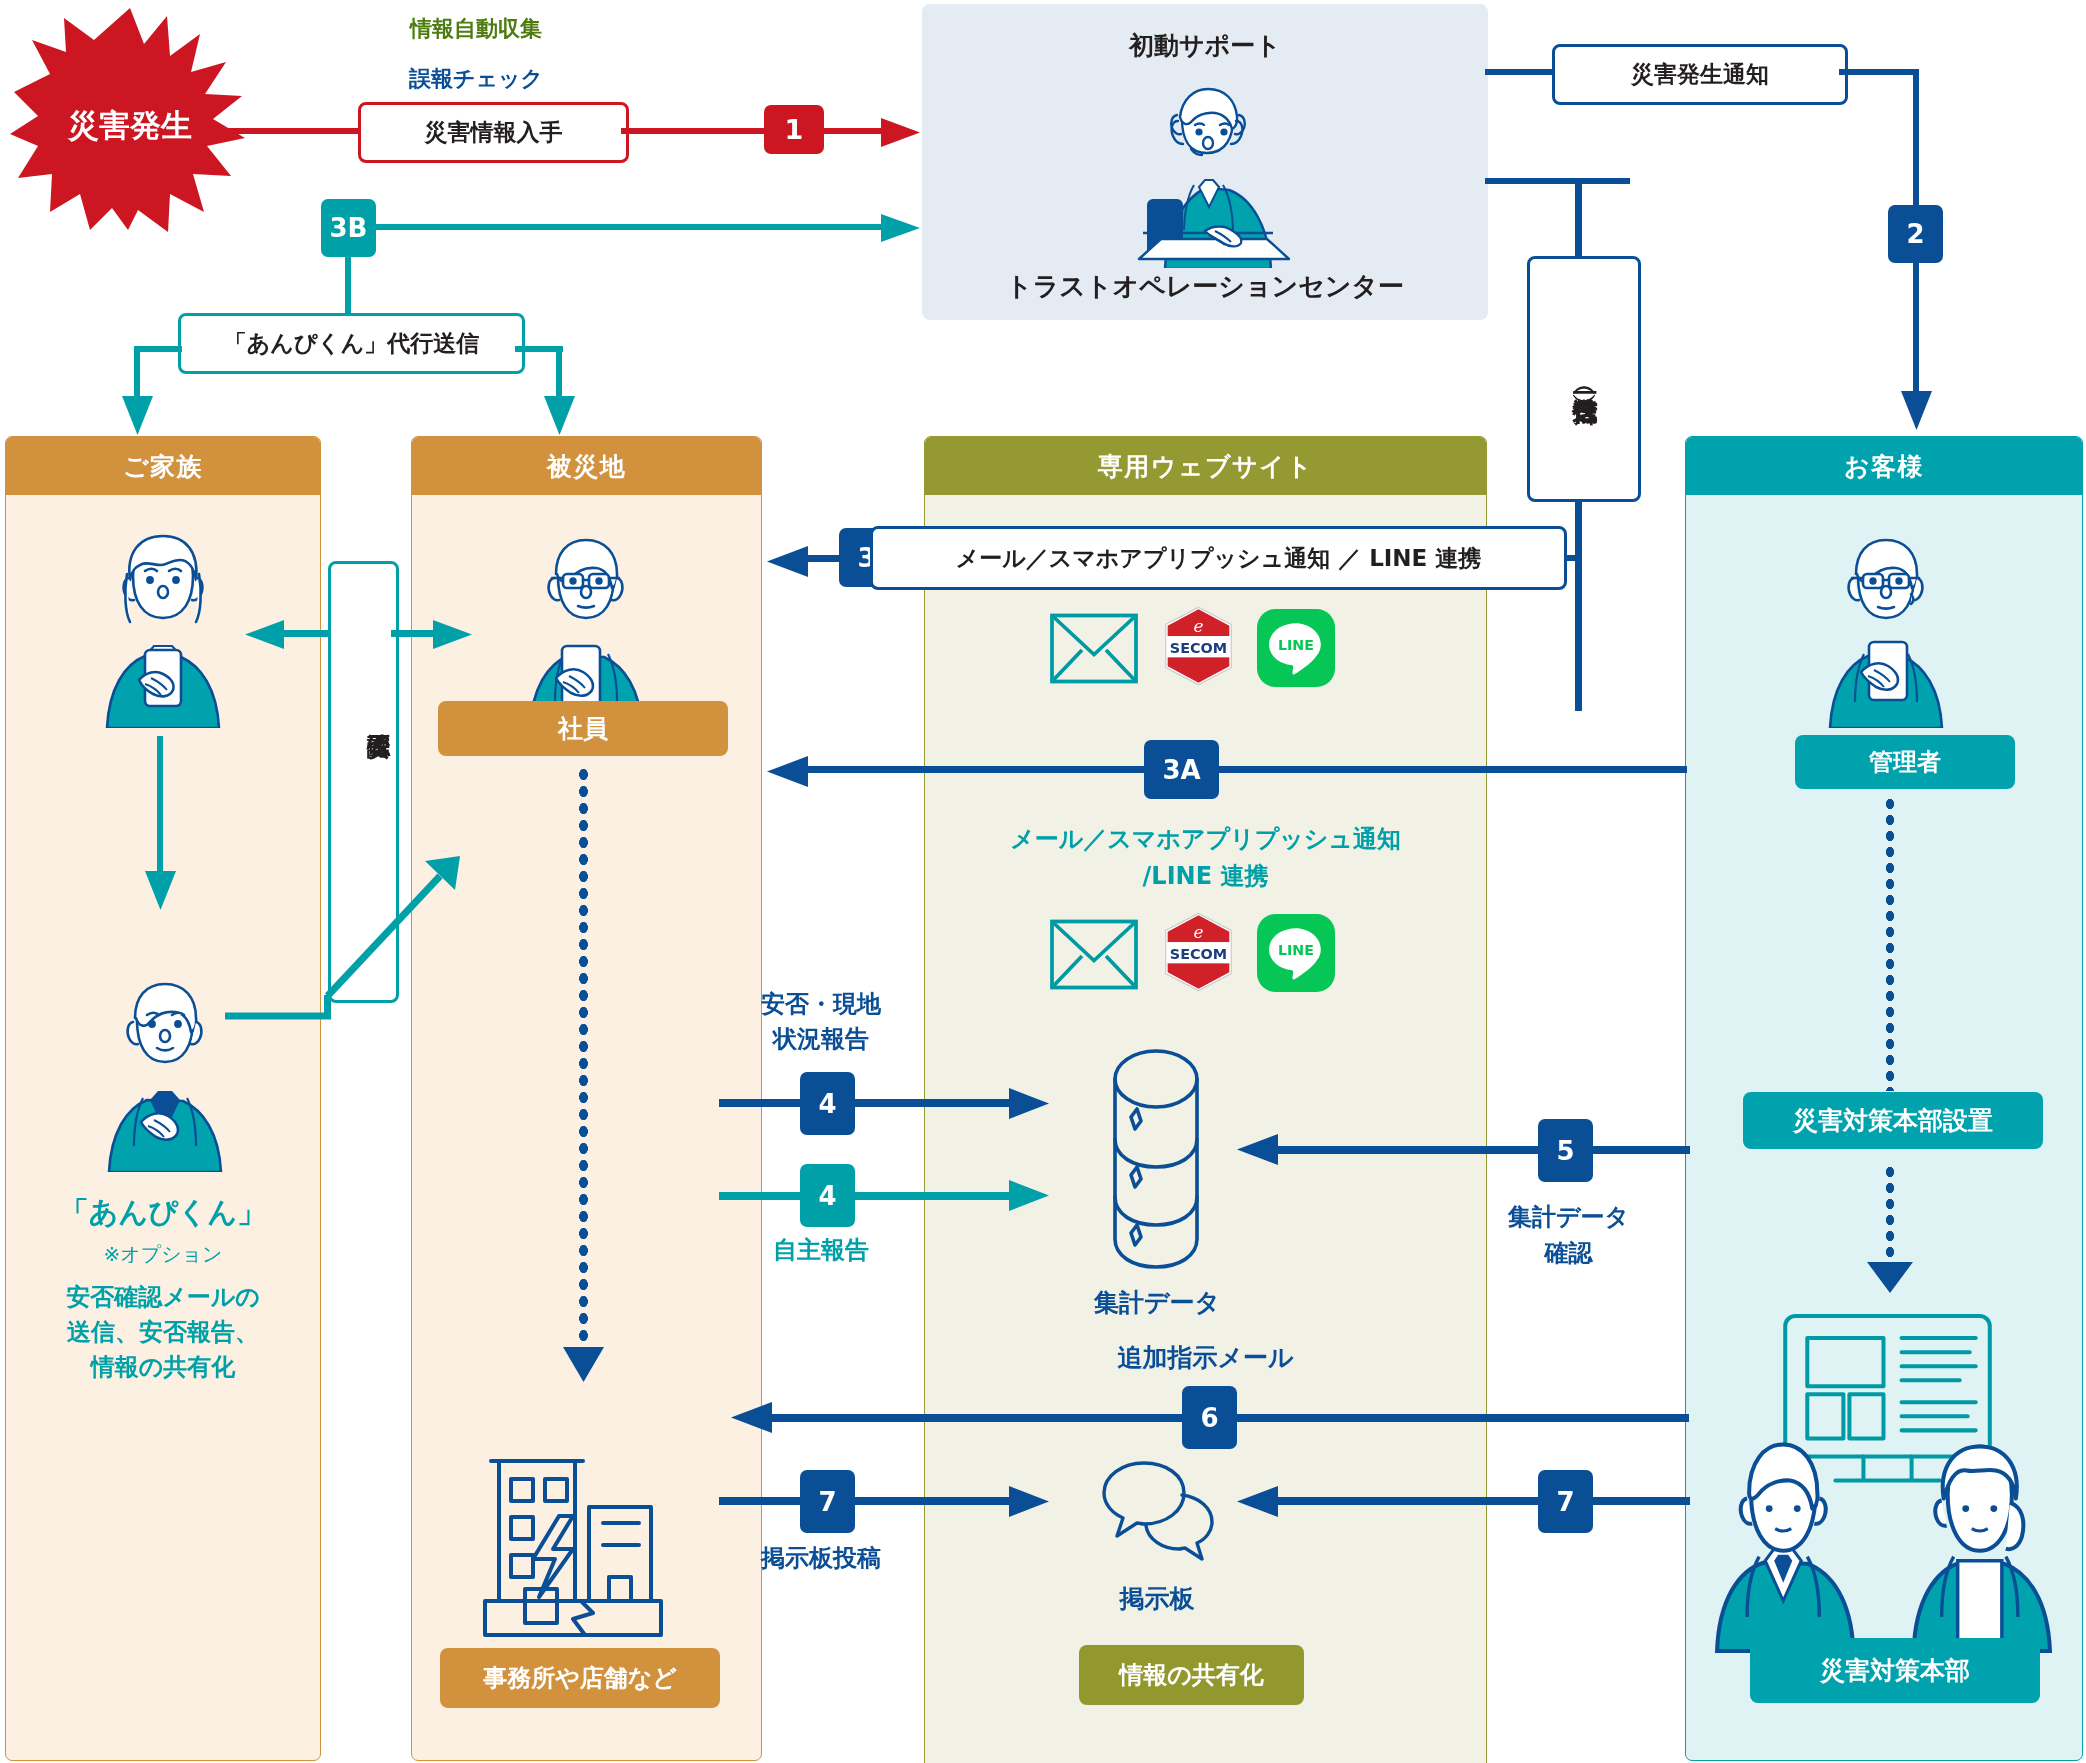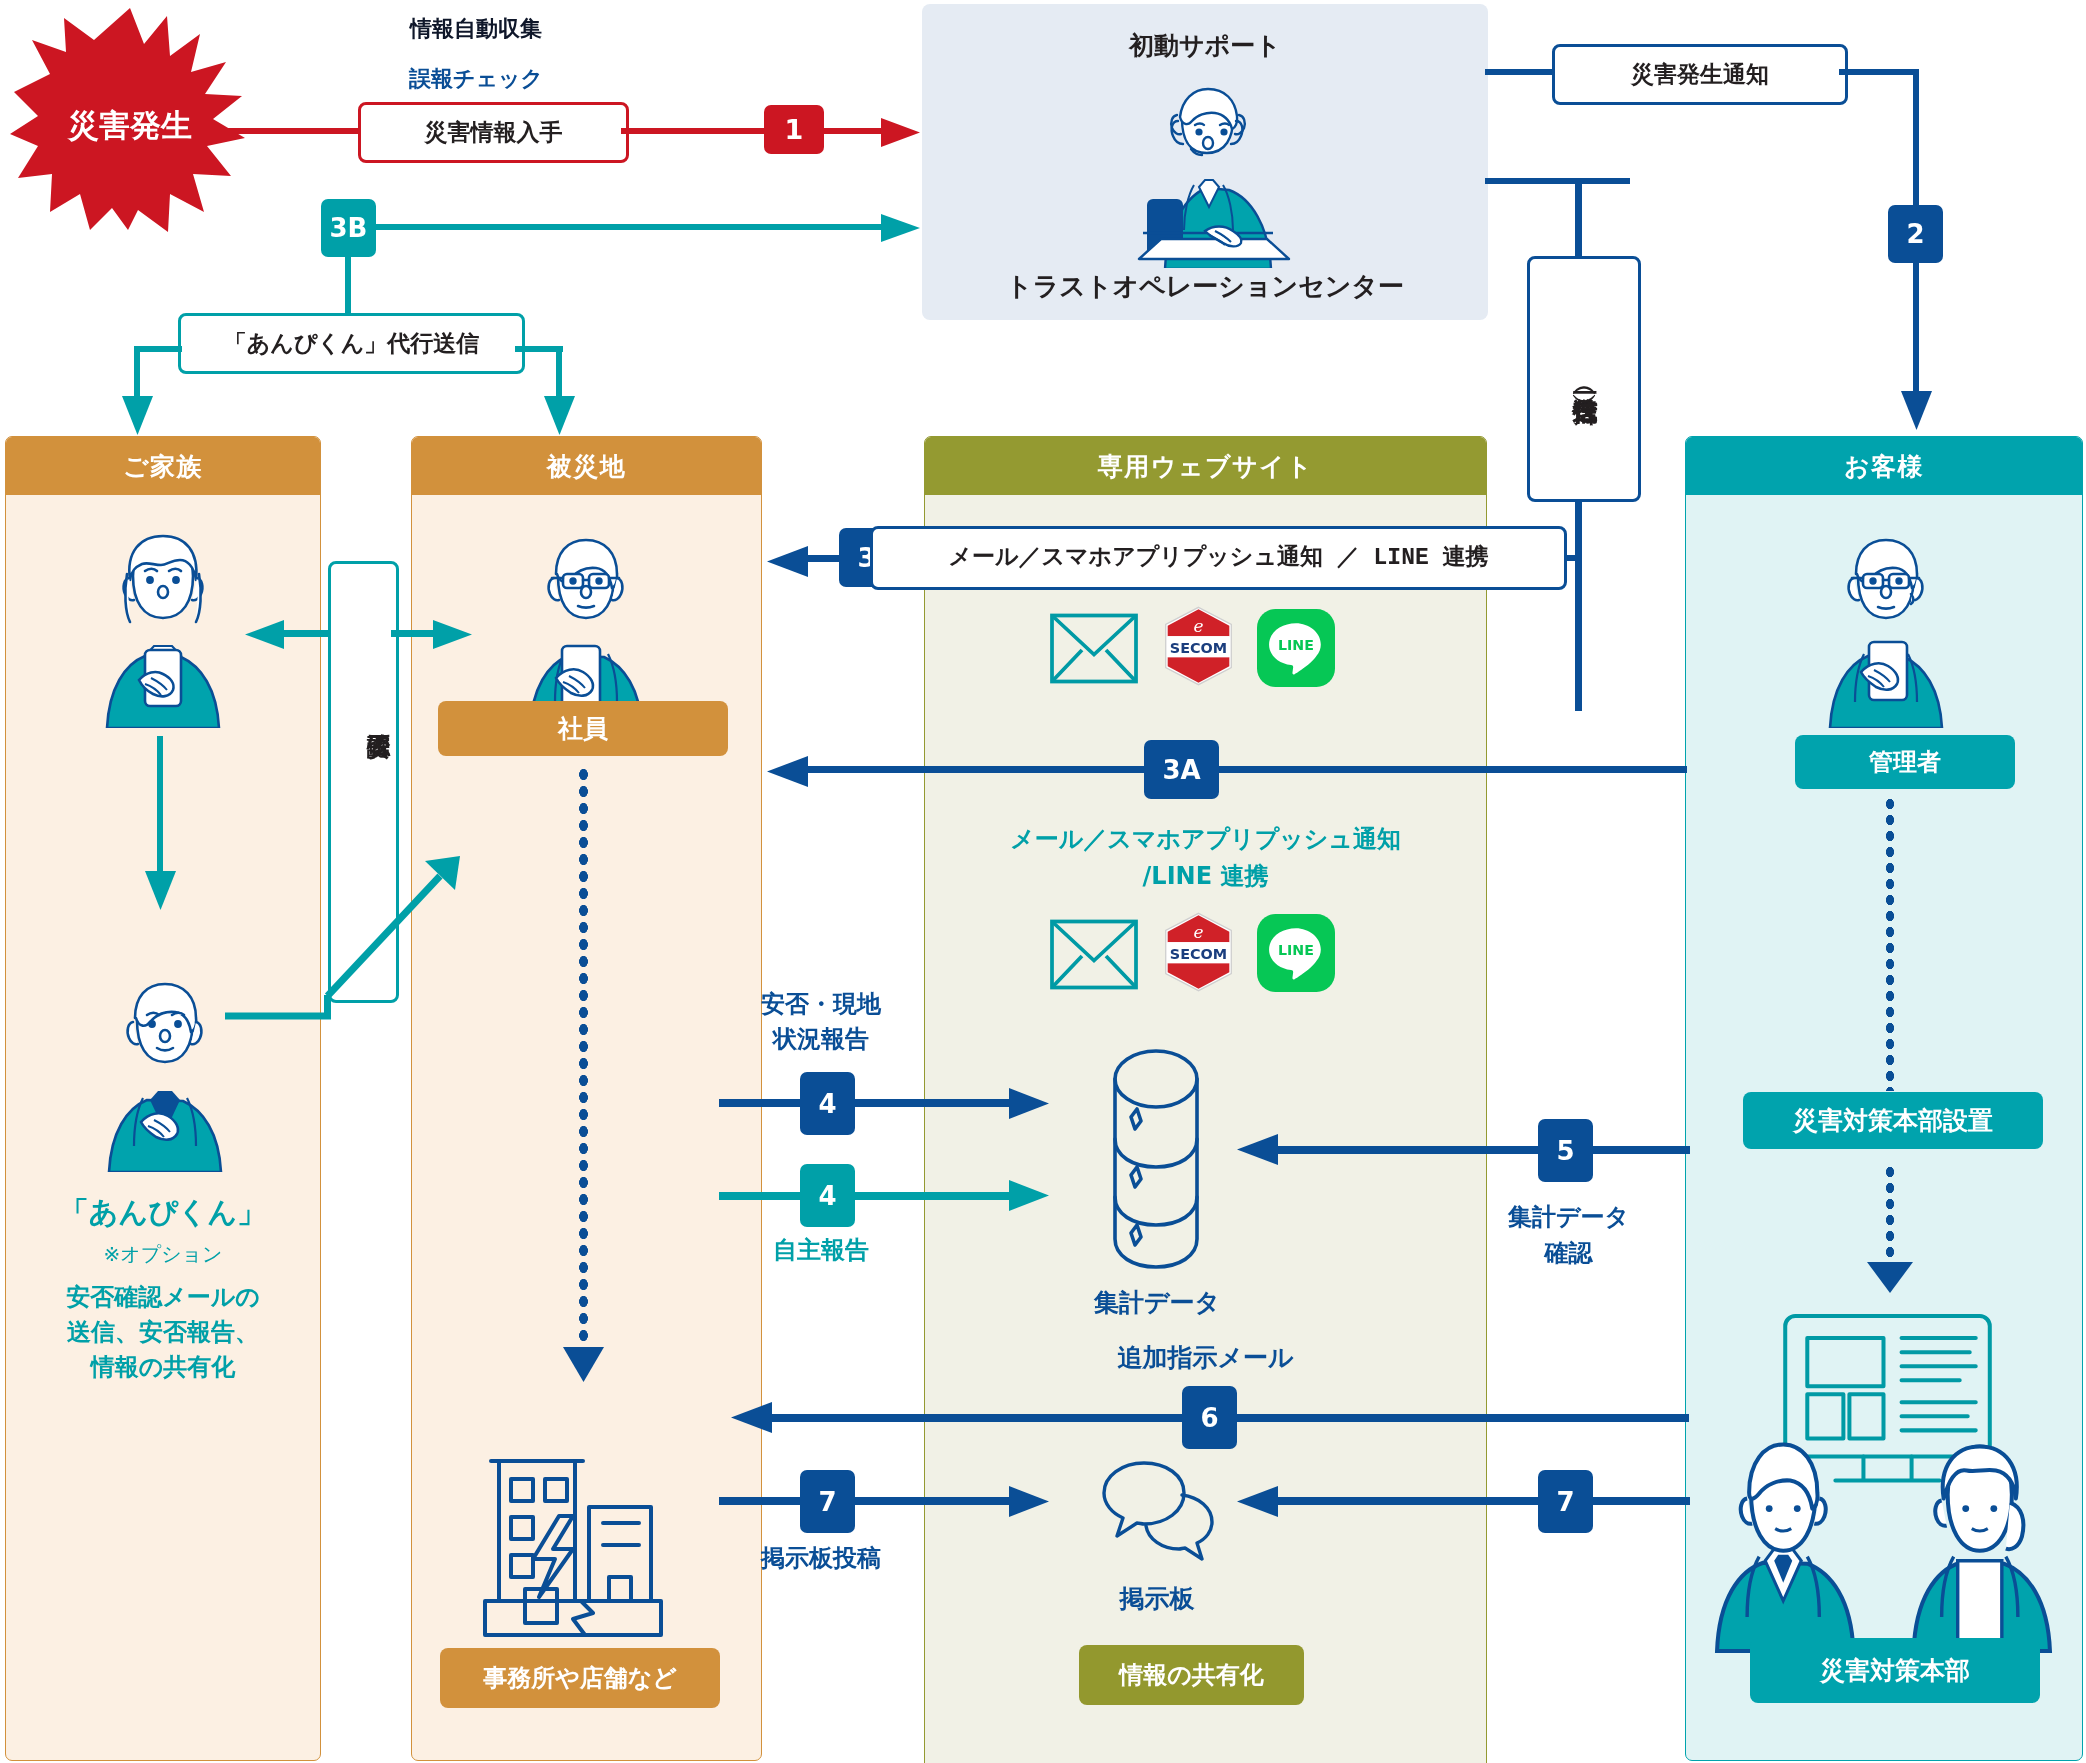--- a/index.html
+++ b/index.html
@@ -90,21 +90,21 @@
     </svg>
   </div>
 
   <div class="abs" style="left:10px;top:4px;width:240px;height:230px;">
     <svg viewBox="0 0 240 230" width="240" height="230">
       <polygon fill="#CC1622" points="120,4 134,40 157,12 160,52 190,30 181,68 216,58 195,90 232,92 203,115 235,134 197,142 221,172 183,170 194,208 160,190 158,228 128,206 118,226 102,204 80,226 70,190 40,208 42,170 8,174 28,142 0,130 28,112 4,88 40,70 22,36 56,48 54,14 84,36"></polygon>
     </svg>
   </div>
   <div class="txt" style="left:10px;top:105px;width:240px;text-align:center;font-size:31px;color:#fff;">災害発生</div>
 
-  <div class="txt" style="left:346px;top:15px;width:260px;text-align:center;font-size:22px;color:#0f172a;">情報自動収集</div>
+  <div class="txt" style="left:346px;top:15px;width:260px;text-align:center;font-size:22px;color:#4d7c0f;">情報自動収集</div>
   <div class="ln" style="left:215px;top:128px;width:155px;height:6px;background:#CC1622;"></div>
   <div class="rbox" style="left:358px;top:102px;width:265px;height:55px;border:3px solid #CC1622;font-size:23px;">
     <span>災害情報入手</span>
   </div>
   <div class="ln" style="left:621px;top:128px;width:160px;height:6px;background:#CC1622;"></div>
   <div class="badge" style="left:764px;top:105px;width:60px;height:49px;background:#CC1622;font-size:27px;">
     <span>1</span>
   </div>
   <div class="ln" style="left:824px;top:128px;width:65px;height:6px;background:#CC1622;"></div>
   <div class="abs" style="left:881px;top:113px;width:39px;height:39px;">
@@ -309,21 +309,21 @@
   <div class="abs" style="left:767px;top:541px;width:41px;height:41px;">
     <svg viewBox="0 0 82 82" width="41" height="41">
         <polygon points="82,10 82,72 0,41" fill="#0A4E96"></polygon>
       </svg>
   </div>
   <div class="ln" style="left:804px;top:555px;width:40px;height:7px;background:#0A4E96;"></div>
   <div class="badge" style="left:839px;top:528px;width:55px;height:59px;background:#0A4E96;font-size:26px;">
     <span>3</span>
   </div>
   <div class="ln" style="left:893px;top:555px;width:22.5px;height:7px;background:#0A4E96;"></div>
-  <div class="rbox" style="left:870px;top:526px;width:691px;height:58px;border:3px solid #0A4E96;font-size:23px;font-family:Liberation Mono, monospace;">
+  <div class="rbox" style="left:870px;top:526px;width:691px;height:58px;border:3px solid #0A4E96;font-size:23px;">
     <span>メール／スマホアプリプッシュ通知 ／ LINE 連携</span>
   </div>
 
   <div class="abs" style="left:1049px;top:611px;width:90px;height:75px;">
     <svg viewBox="0 0 120 100" width="90" height="75">
       <rect x="4" y="6" width="112" height="88" fill="none" stroke="#009AA5" stroke-width="5"></rect>
       <path d="M4 6 L60 58 L116 6" fill="none" stroke="#009AA5" stroke-width="5"></path>
       <path d="M4 94 L44 52M116 94 L76 52" fill="none" stroke="#009AA5" stroke-width="5"></path>
     </svg>
   </div>

